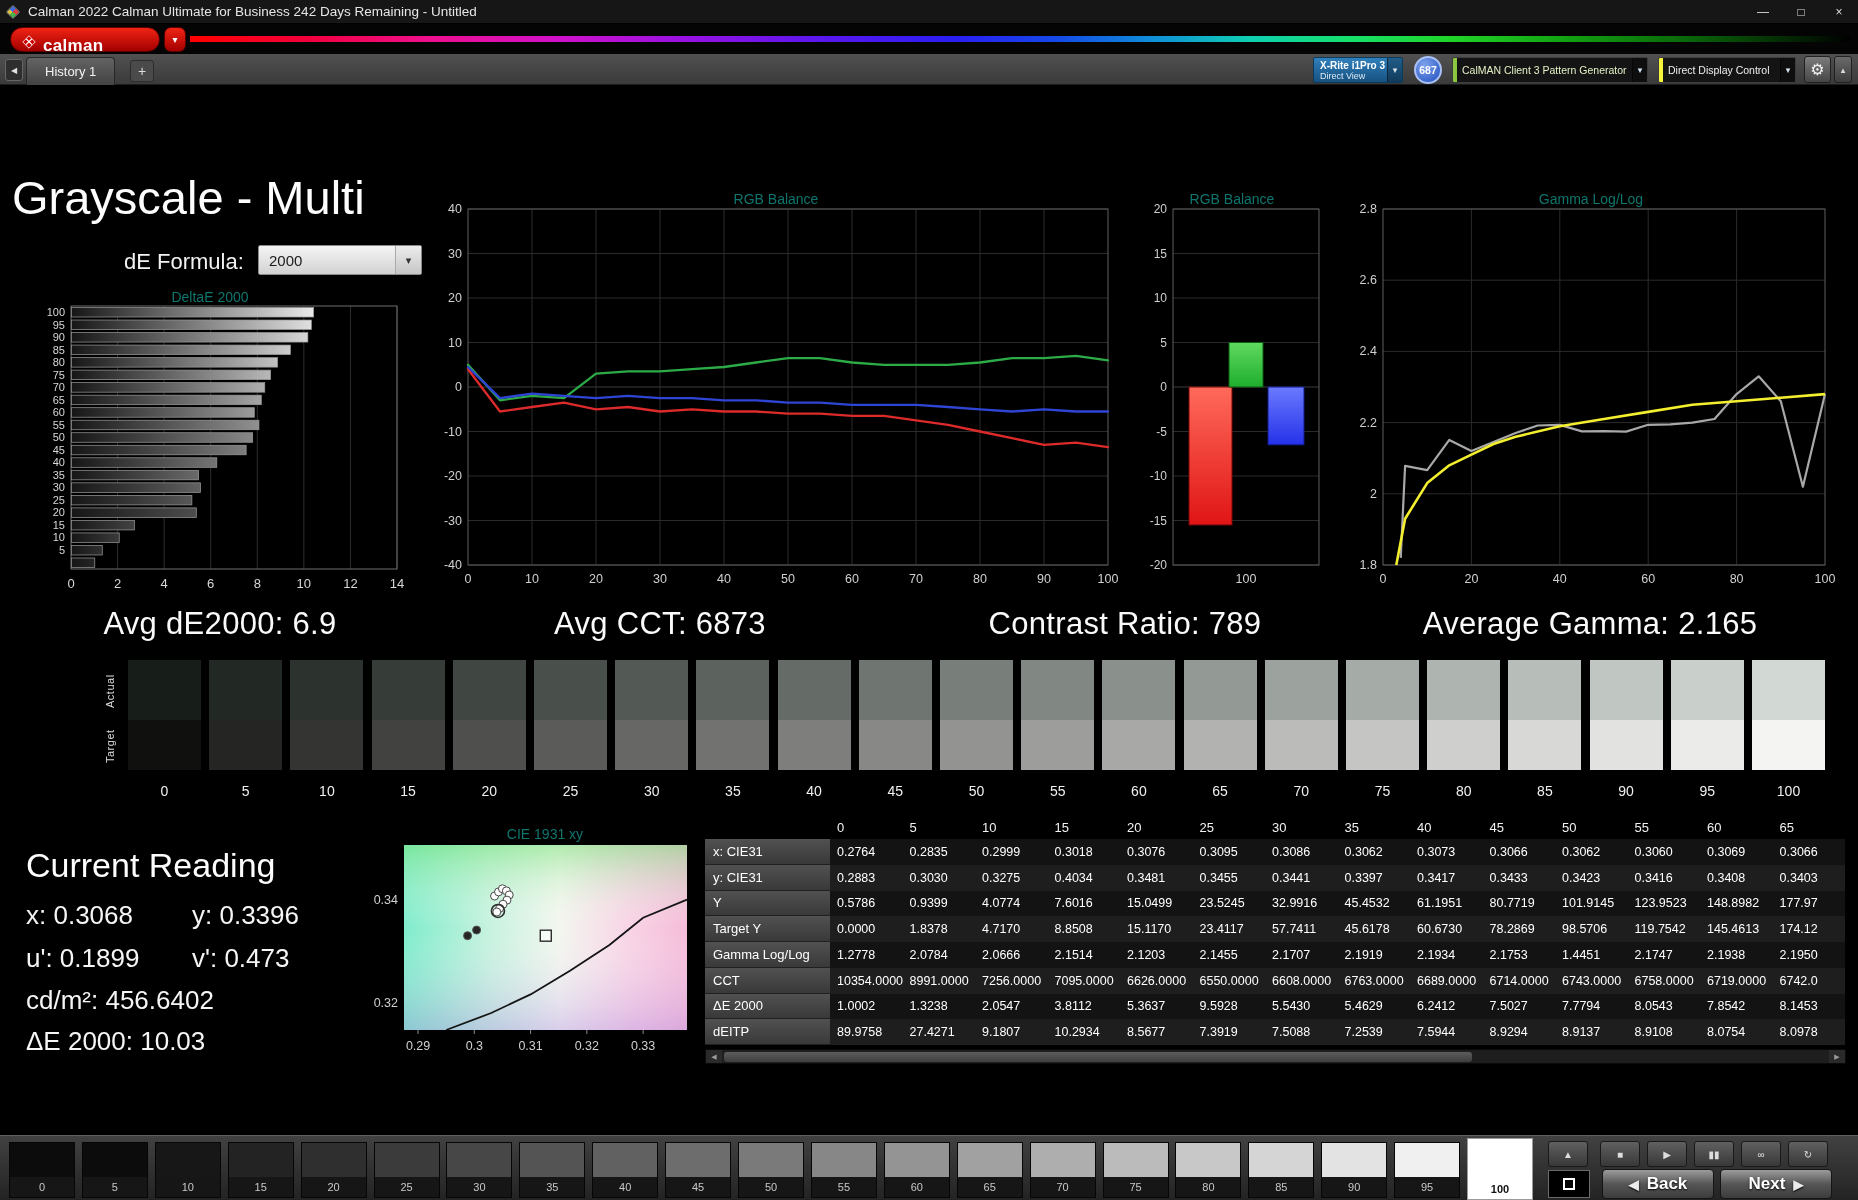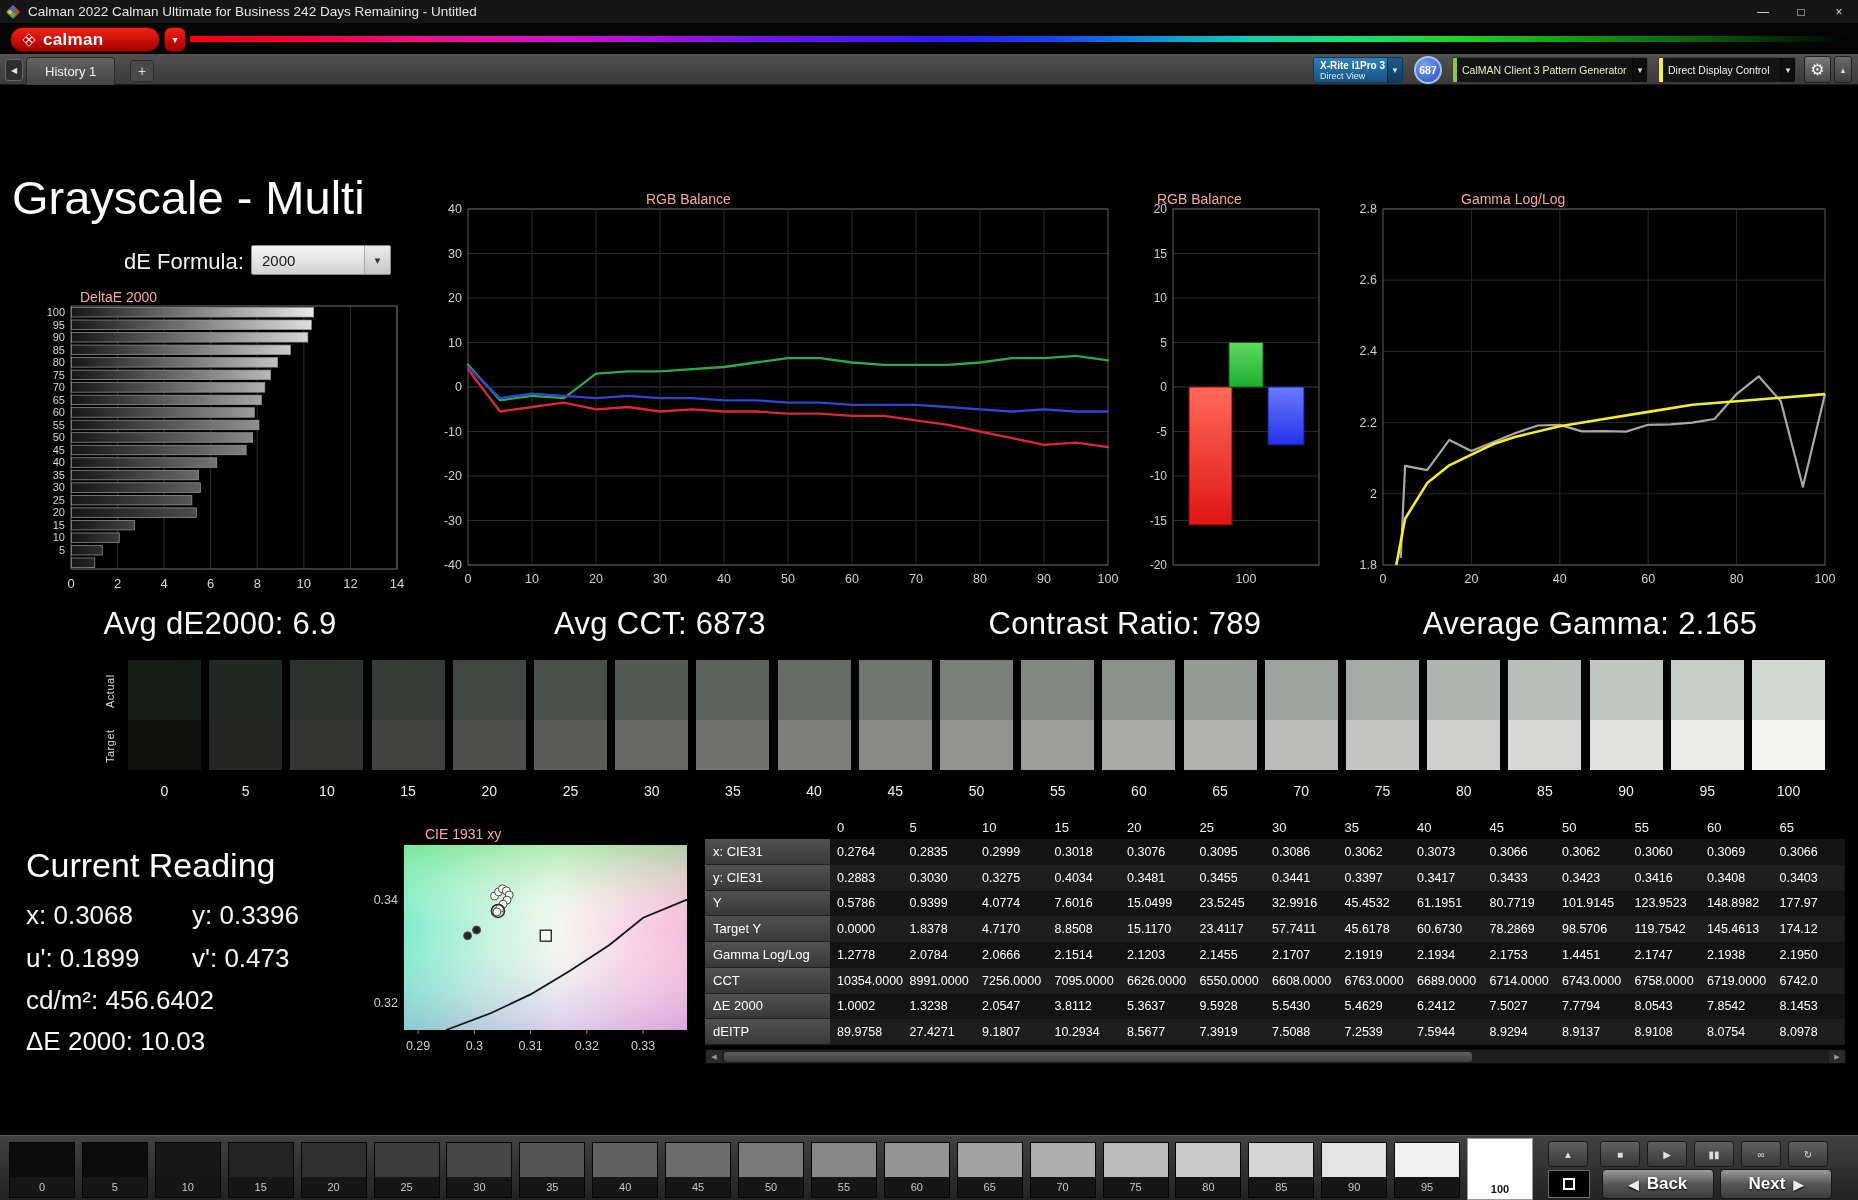--- a/index.html
+++ b/index.html
@@ -14,21 +14,21 @@
     background:conic-gradient(#e23b3b 0 25%,#49b649 25% 50%,#e2c43b 50% 75%,#3b6ce2 75%);
     border:1px solid #999;border-radius:2px;flex:0 0 auto}
   .tb-title{font-size:13.5px;color:#e6e6e6;white-space:nowrap}
   .winbtns{margin-left:auto;display:flex;height:24px}
   .winbtn{width:38px;height:24px;display:flex;align-items:center;justify-content:center;
     font-size:12px;color:#dcdcdc}
 
   
   .toolbar{position:absolute;left:0;top:24px;width:1858px;height:30px;background:#040404}
   .logo-btn{position:absolute;left:10px;top:3px;height:25px;width:150px;border-radius:13px;
-    background:linear-gradient(180deg,#f02414,#a30000);display:flex;align-items:center;
+    background:linear-gradient(180deg,#f02414,#a30000);display:flex;
     padding:8px 12px;gap:8px;border:1px solid #5e0000}
   .logo-mark{width:12px;height:12px;transform:rotate(45deg) scale(.8);border:1.5px solid #fff;
     background:linear-gradient(#fff,#fff) 50% 0/1.5px 100% no-repeat,
                linear-gradient(#fff,#fff) 0 50%/100% 1.5px no-repeat,#c00}
   .logo-text{font-size:17px;font-weight:bold;color:#fff;letter-spacing:.3px}
   .logo-dd{position:absolute;left:164px;top:3px;width:22px;height:25px;border-radius:7px;
     background:linear-gradient(180deg,#f02414,#a30000);border:1px solid #5e0000;
     display:flex;align-items:center;justify-content:center;font-size:10px;color:#fff}
   .rainbow{position:absolute;left:190px;top:12px;width:1660px;height:6px;
     background:linear-gradient(90deg,#f00 0%,#f2003c 7%,#ef0f8a 14%,#d111c9 22%,#9612e2 30%,
@@ -69,28 +69,28 @@
   .gear-btn{position:absolute;left:1804px;top:2px;width:27px;height:27px;
     background:linear-gradient(180deg,#7c7c7c,#464646);border:1px solid #202020;border-radius:3px;
     display:flex;align-items:center;justify-content:center;font-size:16px;color:#f2f2f2}
   .corner-btn{position:absolute;left:1834px;top:2px;width:18px;height:27px;
     background:linear-gradient(180deg,#6a6a6a,#3d3d3d);border:1px solid #202020;border-radius:3px;
     display:flex;align-items:center;justify-content:center;font-size:9px;color:#ddd}
 
   
   .page-title{position:absolute;left:12px;top:170px;font-size:47px;font-weight:300;color:#fdfdfd}
   .de-label{position:absolute;left:124px;top:249px;font-size:22px;color:#f2f2f2}
-  .de-select{position:absolute;left:251px;top:245px;width:140px;height:30px;display:flex;
+  .de-select{position:absolute;left:258px;top:245px;width:164px;height:30px;display:flex;
     align-items:center;background:linear-gradient(#f5f5f5,#d2d2d2);border:1px solid #8a8a8a;
     border-radius:2px;color:#1a1a1a}
   .de-value{flex:1;padding-left:10px;font-size:15px}
   .de-arrow{width:26px;height:100%;display:flex;align-items:center;justify-content:center;
     font-size:11px;color:#333;border-left:1px solid #aaa;background:linear-gradient(#ececec,#c6c6c6)}
 
-  .ctitle{position:absolute;font-size:14px;color:#fca5a5;text-align:left}
+  .ctitle{position:absolute;font-size:14px;color:#0f766e;text-align:center}
   #t-deltae{left:80px;width:260px;top:289px}
   #t-rgb{left:646px;width:260px;top:191px}
   #t-rgbbars{left:1157px;width:150px;top:191px}
   #t-gamma{left:1461px;width:260px;top:191px}
   #t-cie{left:425px;width:240px;top:826px}
   svg{position:absolute;display:block}
   #svg-deltae{left:24px;top:300px}
   #svg-rgb{left:440px;top:200px}
   #svg-rgbbars{left:1140px;top:200px}
   #svg-gamma{left:1355px;top:200px}

